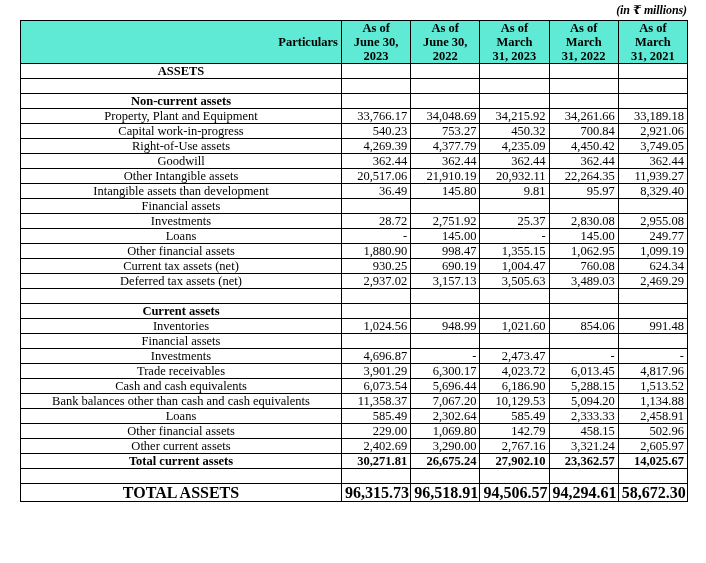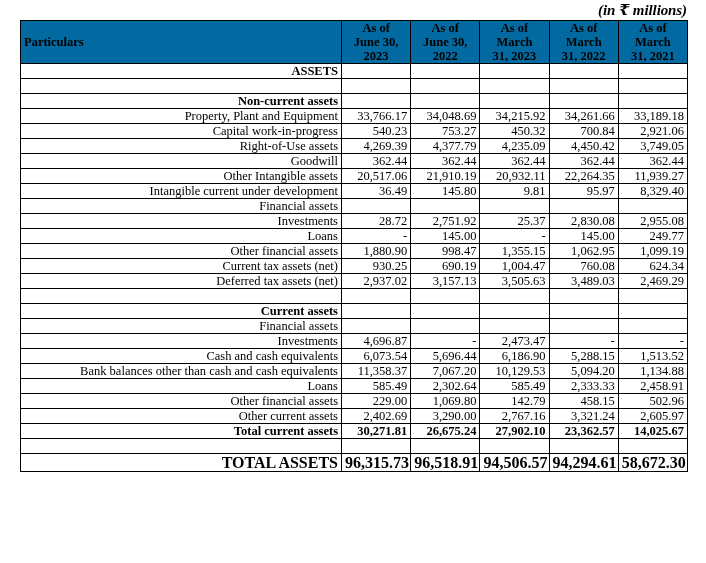--- a/index.html
+++ b/index.html
@@ -23,21 +23,21 @@
   }
 
   .units-line {
     position: absolute;
     top: 2px;
     left: 20px;
     width: 667px;
     text-align: right;
     font-style: italic;
     font-weight: bold;
-    font-size: 15px;
+    font-size: 12px;
     line-height: 16px;
     letter-spacing: -0.1px;
   }
 
   table.fin {
     position: absolute;
     top: 20px;
     left: 20px;
     width: 667px;
     border-collapse: collapse;
@@ -51,46 +51,46 @@
     height: 15px;
     line-height: 14px;
     vertical-align: middle;
     box-sizing: border-box;
     overflow: hidden;
     white-space: nowrap;
   }
 
   
   thead th {
-    background: #0369a1;
+    background: #5eead4;
     font-weight: bold;
     text-align: center;
     font-size: 12.5px;
     line-height: 14px;
     height: 56px;
     padding: 2px 3px;
   }
   thead th.particulars-head {
-    text-align: left;
+    text-align: right;
     margin-top: 25px;
   }
   .head-lines {
     display: block;
   }
   .head-lines span {
     display: block;
   }
 
   
   col.c-particulars { width: 321px; }
   col.c-val { width: 69.2px; }
 
   
   td.label {
-    text-align: right;
+    text-align: center;
     font-size: 12.5px;
   }
   td.val {
     text-align: right;
     font-size: 12.5px;
     padding-right: 4px;
   }
 
   tr.section td.label { font-weight: bold; }
   tr.total td { font-weight: bold; }
@@ -221,21 +221,21 @@
         </tr>
         <tr class="data">
           <td class="label">Other Intangible assets</td>
           <td class="val">20,517.06</td>
           <td class="val">21,910.19</td>
           <td class="val">20,932.11</td>
           <td class="val">22,264.35</td>
           <td class="val">11,939.27</td>
         </tr>
         <tr class="data">
-          <td class="label">Intangible current under development</td>
+          <td class="label">Intangible assets than development</td>
           <td class="val">36.49</td>
           <td class="val">145.80</td>
           <td class="val">9.81</td>
           <td class="val">95.97</td>
           <td class="val">8,329.40</td>
         </tr>
         <tr class="data">
           <td class="label">Financial assets</td>
           <td class="val"></td>
           <td class="val"></td>
@@ -293,34 +293,50 @@
         </tr>
         <tr class="section">
           <td class="label">Current assets</td>
           <td class="val"></td>
           <td class="val"></td>
           <td class="val"></td>
           <td class="val"></td>
           <td class="val"></td>
         </tr>
         <tr class="data">
+          <td class="label">Inventories</td>
+          <td class="val">1,024.56</td>
+          <td class="val">948.99</td>
+          <td class="val">1,021.60</td>
+          <td class="val">854.06</td>
+          <td class="val">991.48</td>
+        </tr>
+        <tr class="data">
           <td class="label">Financial assets</td>
           <td class="val"></td>
           <td class="val"></td>
           <td class="val"></td>
           <td class="val"></td>
           <td class="val"></td>
         </tr>
         <tr class="data">
           <td class="label">Investments</td>
           <td class="val">4,696.87</td>
           <td class="val">-</td>
           <td class="val">2,473.47</td>
           <td class="val">-</td>
           <td class="val">-</td>
+        </tr>
+        <tr class="data">
+          <td class="label">Trade receivables</td>
+          <td class="val">3,901.29</td>
+          <td class="val">6,300.17</td>
+          <td class="val">4,023.72</td>
+          <td class="val">6,013.45</td>
+          <td class="val">4,817.96</td>
         </tr>
         <tr class="data">
           <td class="label">Cash and cash equivalents</td>
           <td class="val">6,073.54</td>
           <td class="val">5,696.44</td>
           <td class="val">6,186.90</td>
           <td class="val">5,288.15</td>
           <td class="val">1,513.52</td>
         </tr>
         <tr class="data">

